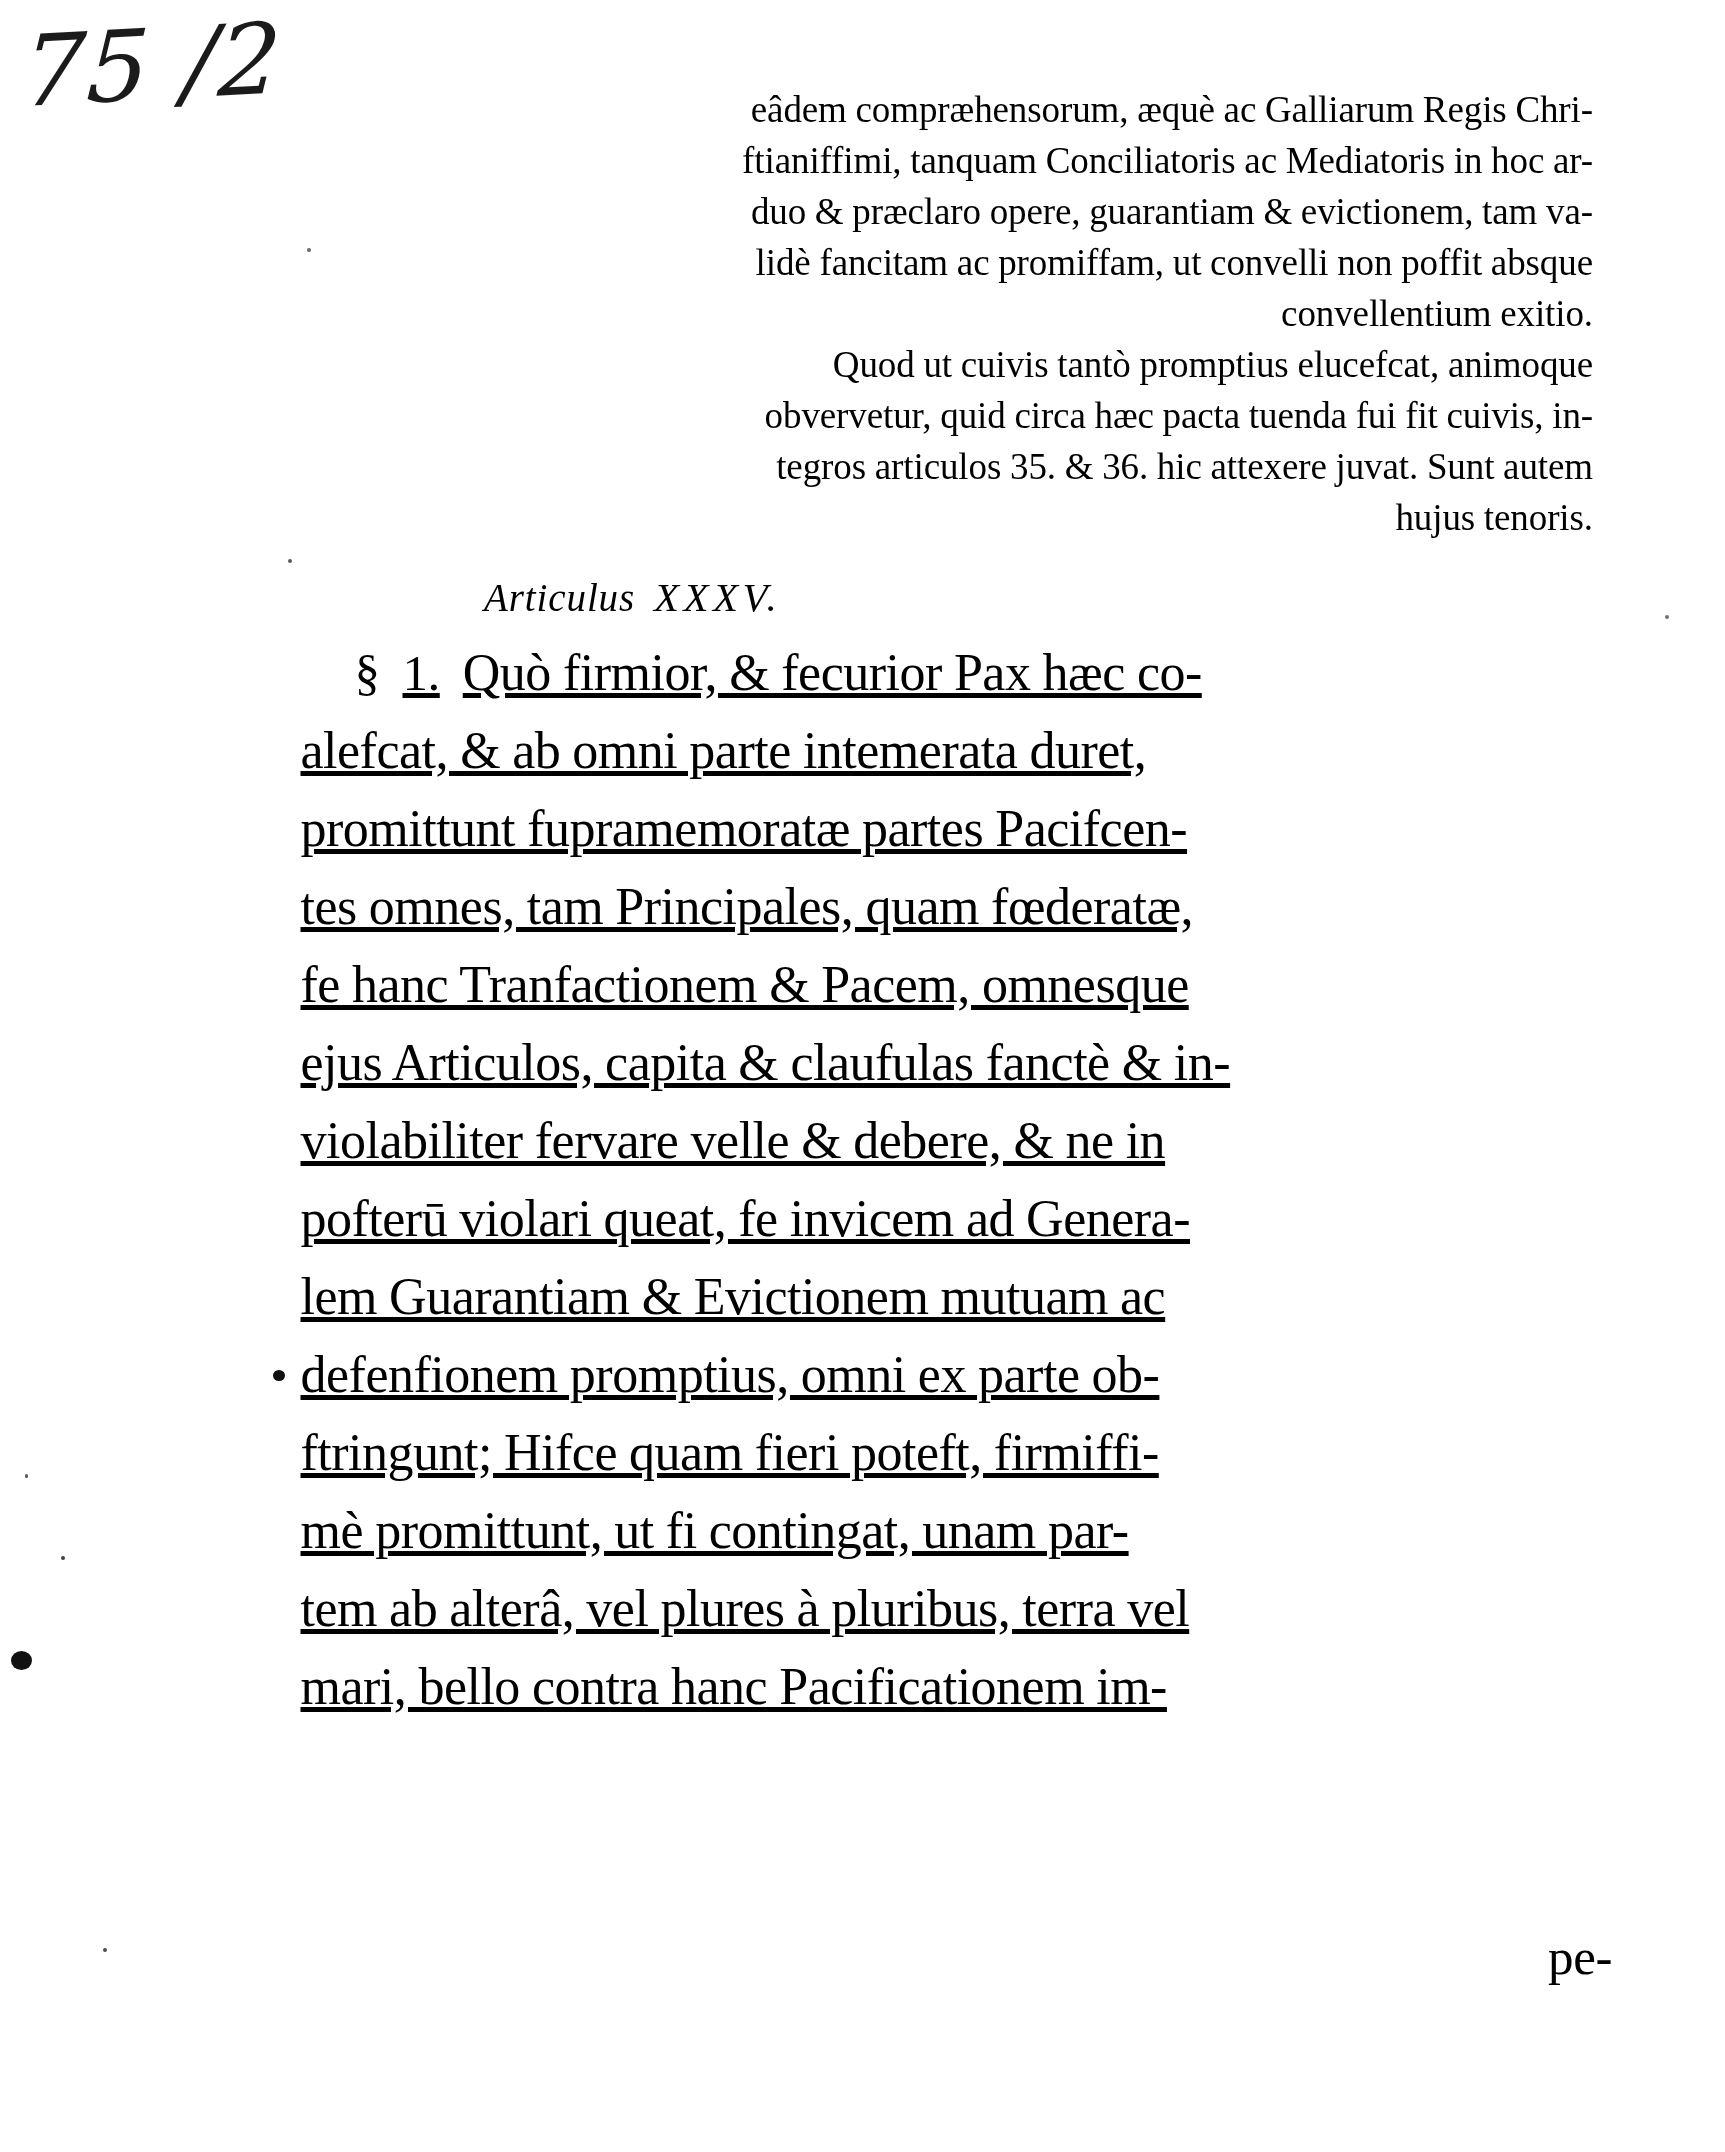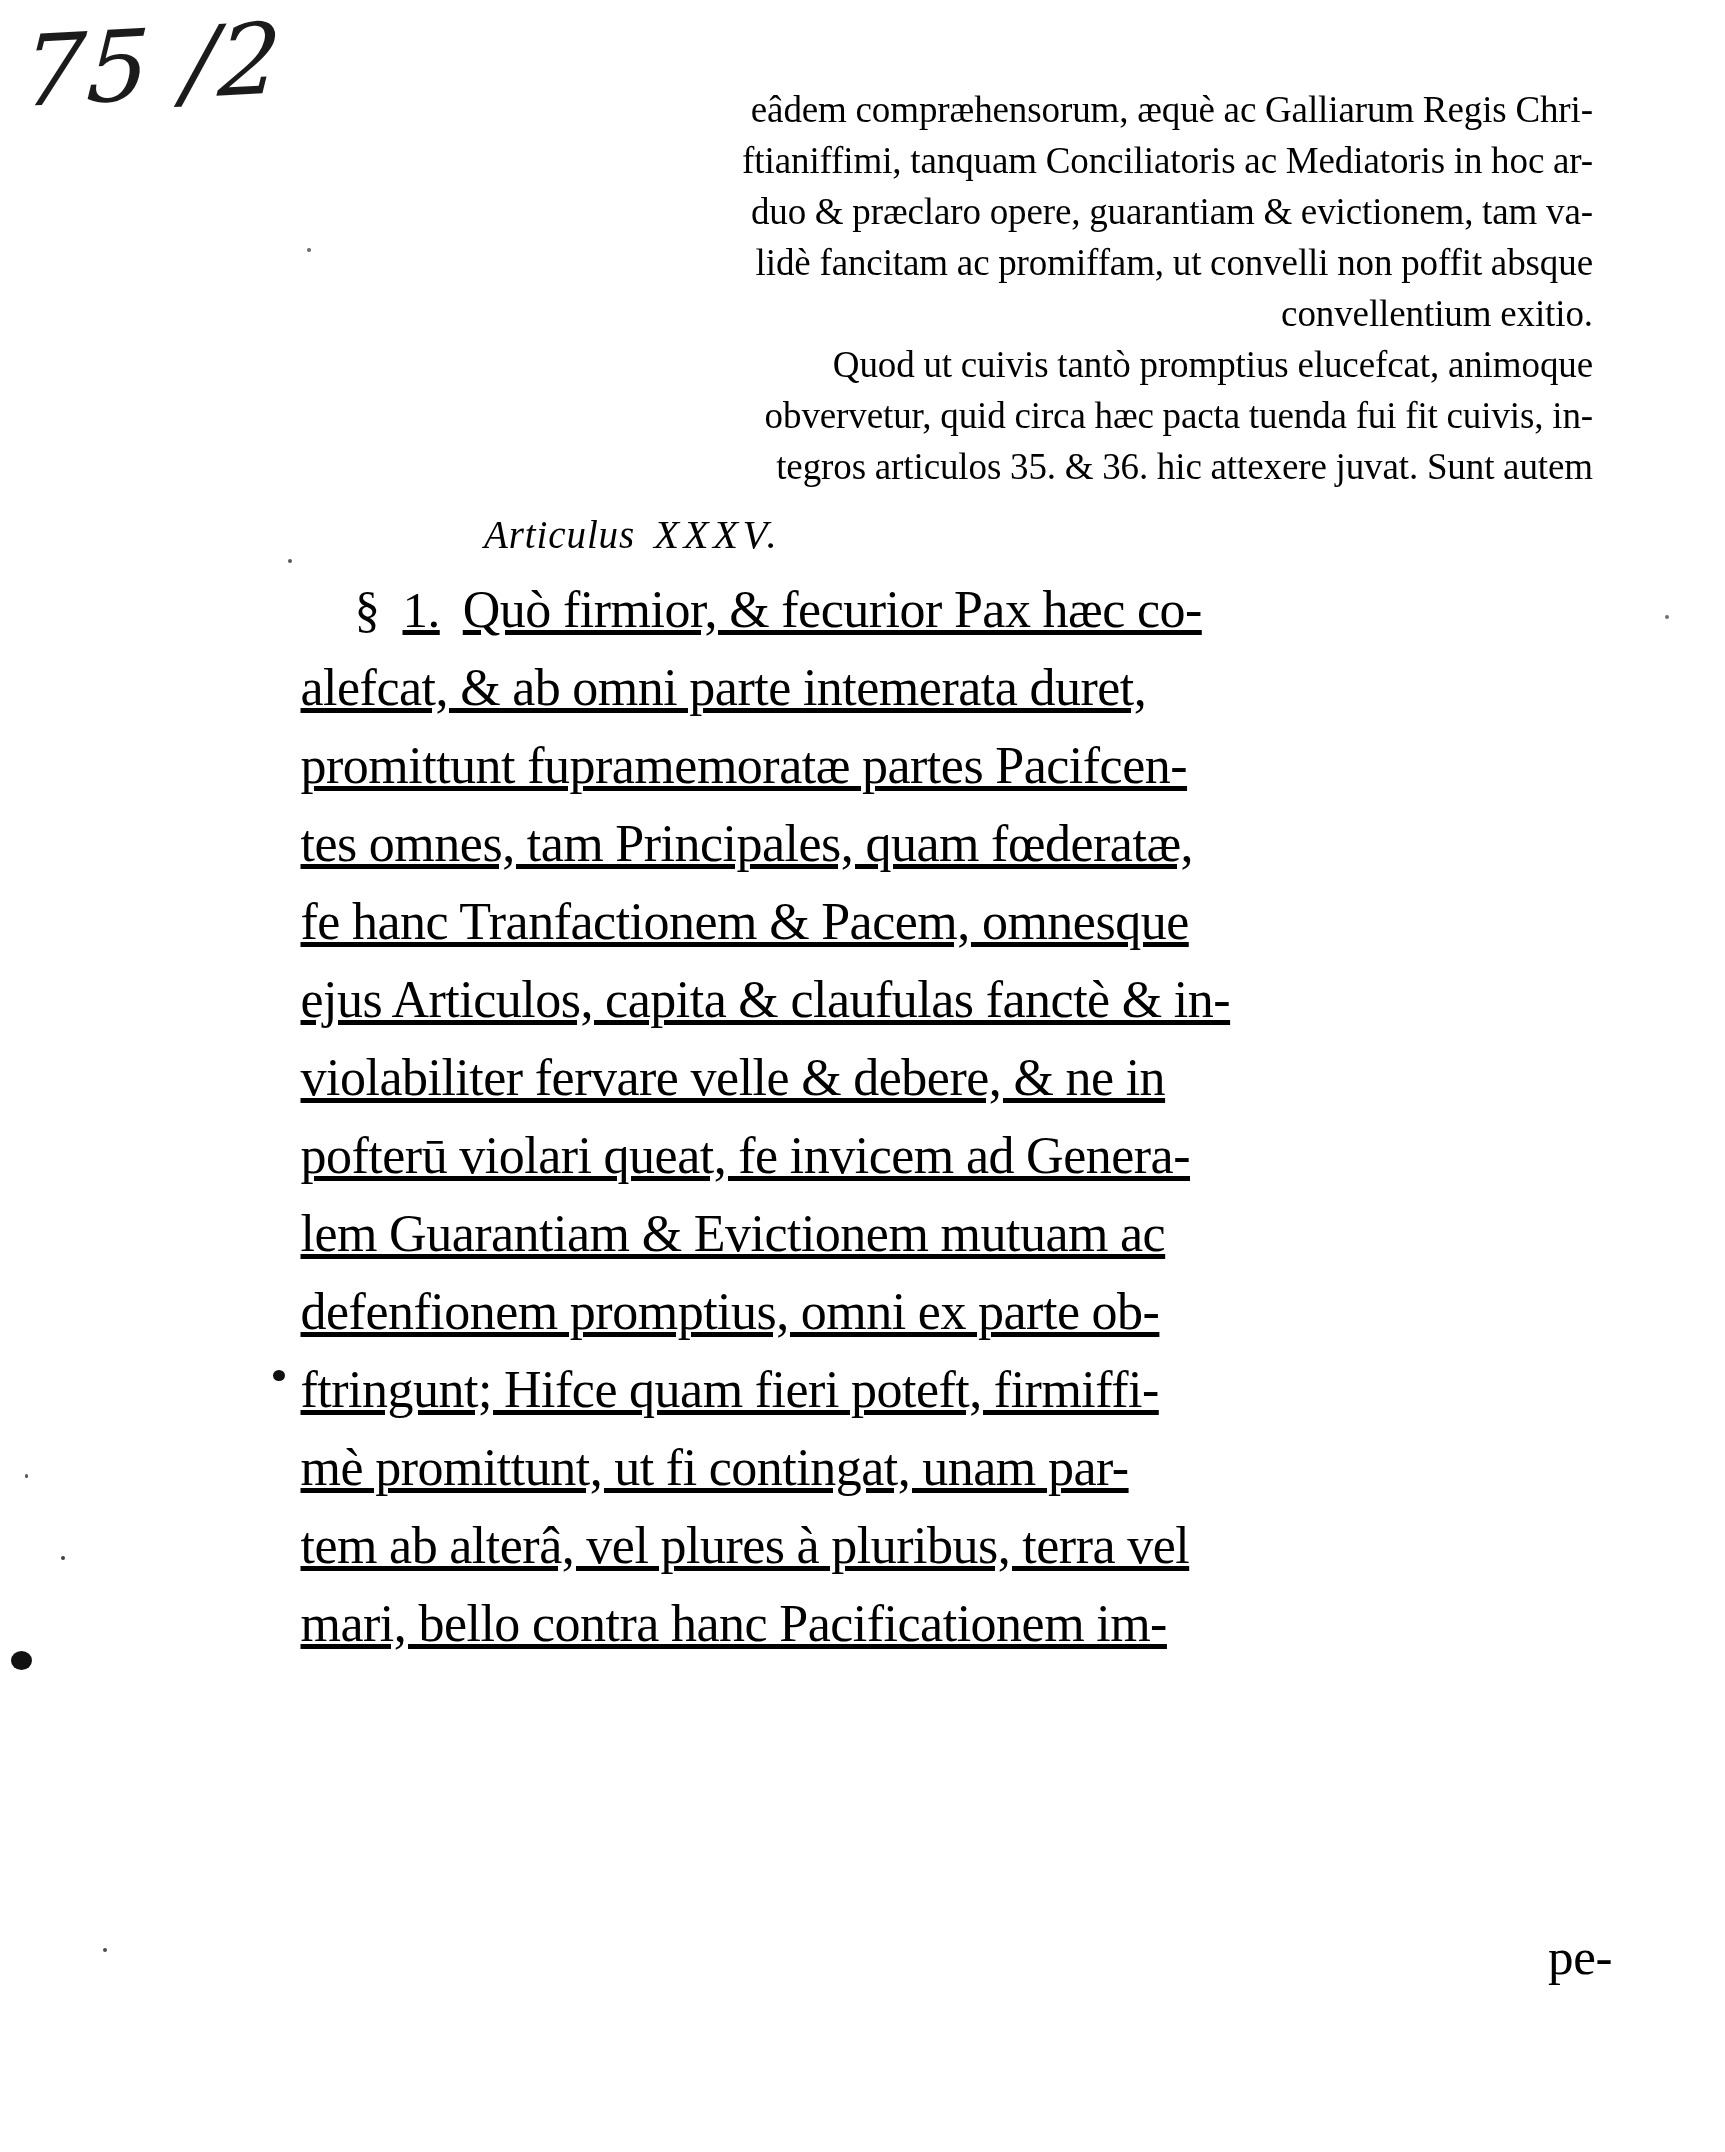--- a/index.html
+++ b/index.html
@@ -65,21 +65,21 @@
     white-space: nowrap;
     display: block;
     height: 51px;
   }
   .block-small .line.indent {
     padding-left: 49px;
   }
 
   
   .article-heading {
-    margin-top: 15px;
+    margin-top: 27px;
     margin-bottom: 8.7px;
     font-style: italic;
     font-size: 39px;
     line-height: 54px;
     letter-spacing: 0.9px;
     padding-left: 173px;
     white-space: nowrap;
   }
   .article-heading .roman {
     font-style: italic;
@@ -152,20 +152,21 @@
       <span class="line">ftianiffimi, tanquam Conciliatoris ac Mediatoris in hoc ar-</span>
       <span class="line">duo &amp; præclaro opere, guarantiam &amp; evictionem, tam va-</span>
       <span class="line">lidè fancitam ac promiffam, ut convelli non poffit absque</span>
       <span class="line">convellentium exitio.</span>
     </div>
 
     <div class="block-small">
       <span class="line indent">Quod ut cuivis tantò promptius elucefcat, animoque</span>
       <span class="line">obvervetur, quid circa hæc pacta tuenda fui fit cuivis, in-</span>
       <span class="line">tegros articulos 35. &amp; 36. hic attexere juvat.   Sunt autem</span>
+      <span class="line">hujus tenoris.</span>
     </div>
 
     <div class="article-heading">
       <span>Articulus</span><span class="roman">XXXV.</span>
     </div>
 
     <div class="block-large">
       <span class="line indent"><span class="section-mark">§</span><span class="section-mark">1.</span><span>Quò firmior, &amp; fecurior Pax hæc co-</span></span>
       <span class="line">alefcat, &amp; ab omni parte intemerata duret,</span>
       <span class="line">promittunt fupramemoratæ partes Pacifcen-</span>

